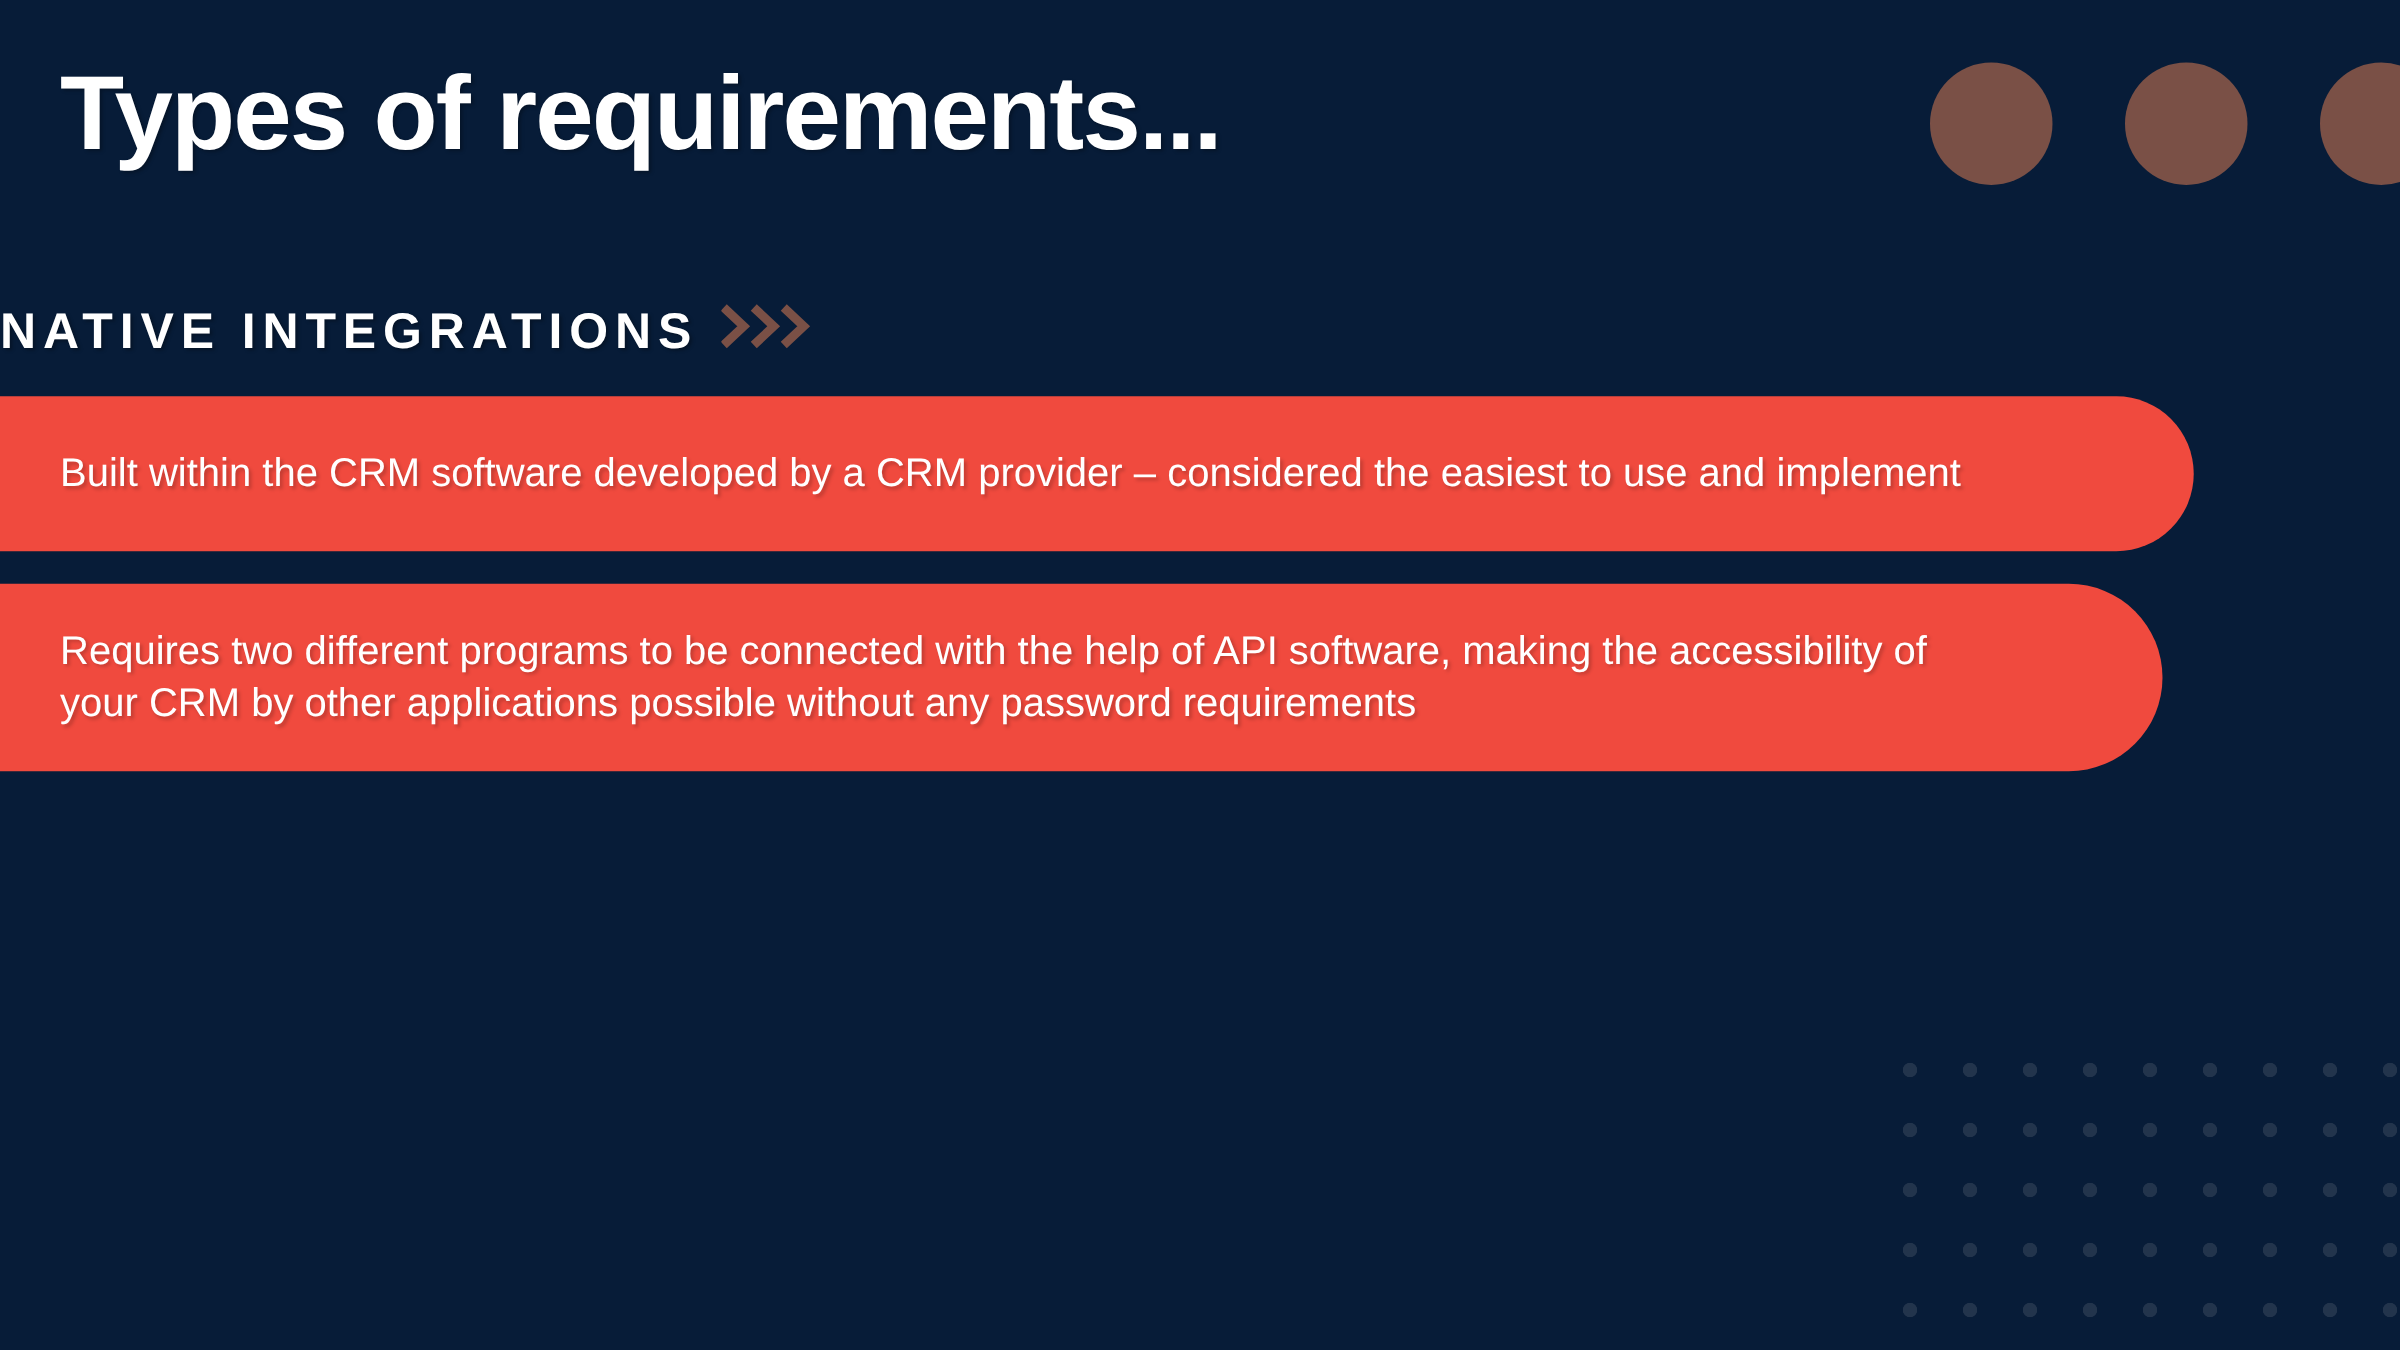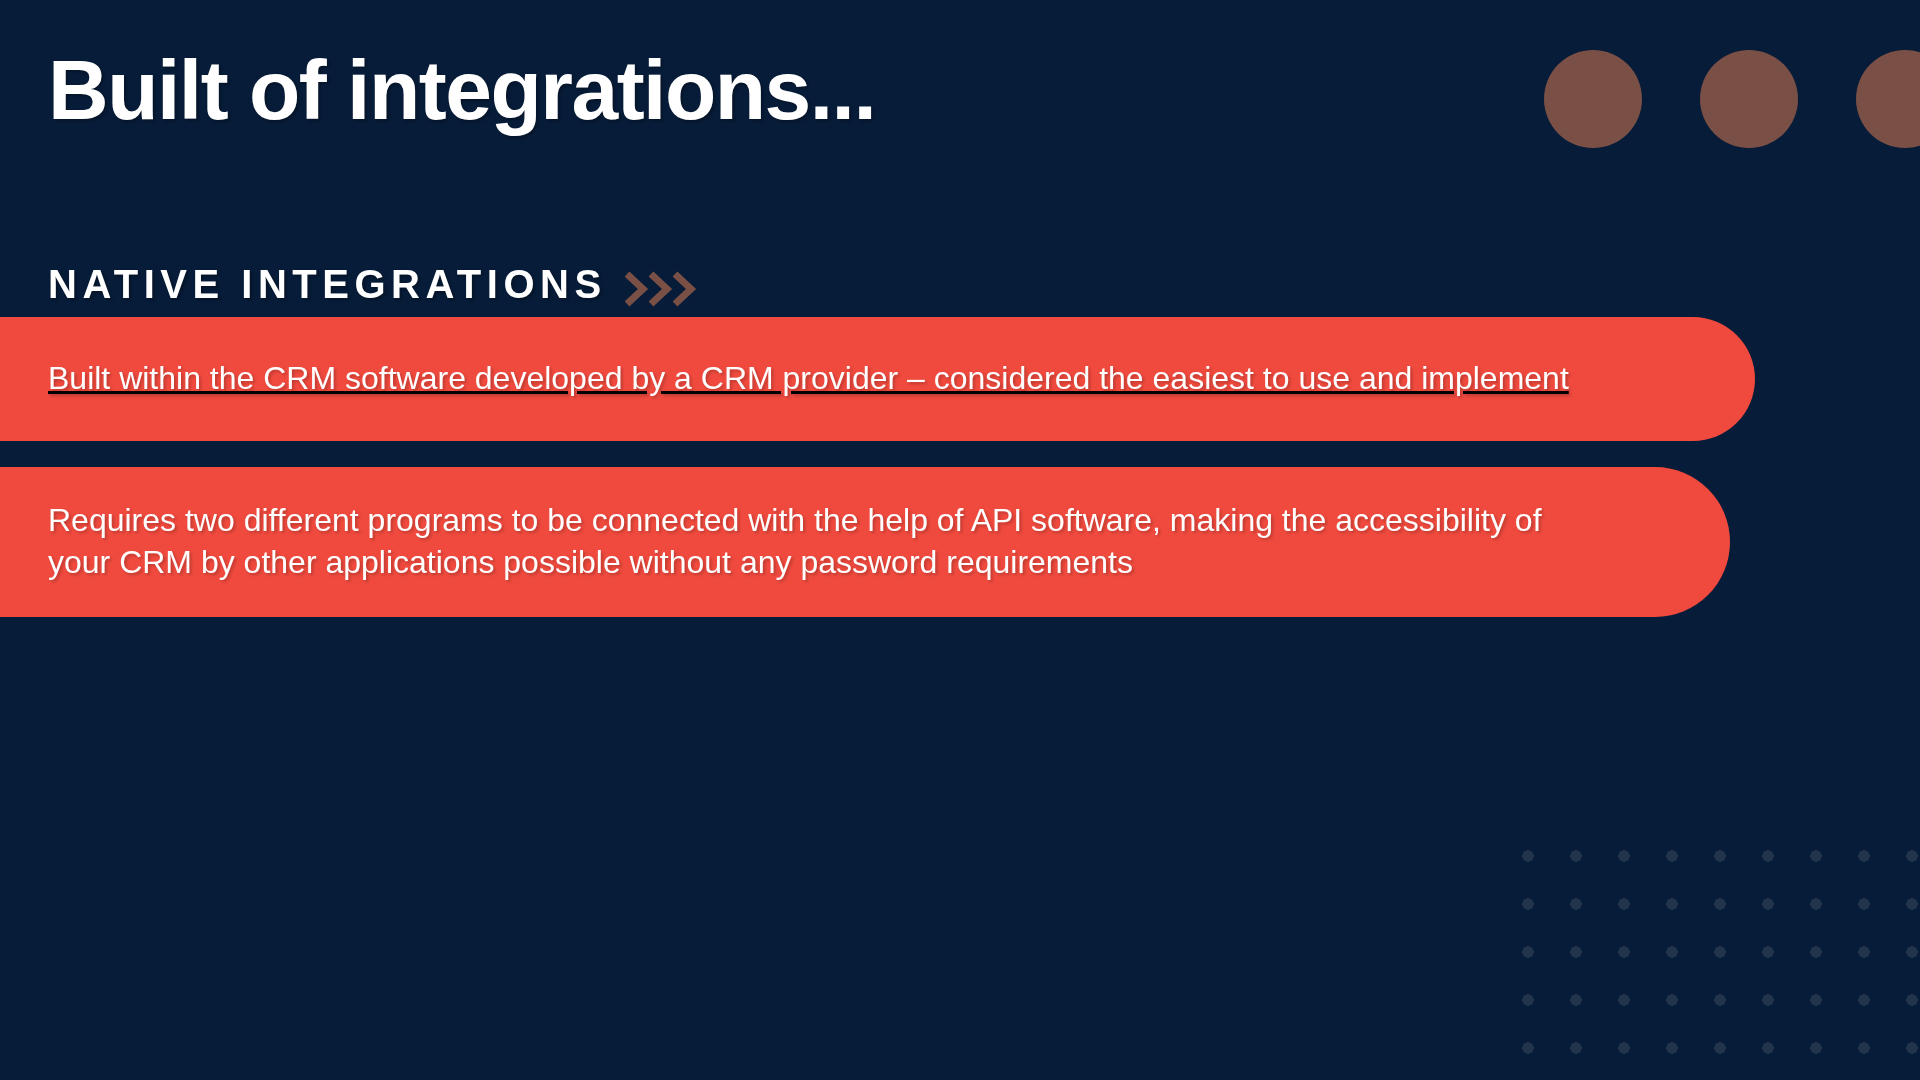--- a/index.html
+++ b/index.html
@@ -76,22 +76,21 @@
     z-index: 2;
   }
 
   .section {
     position: relative;
     margin-bottom: 26px;
   }
 
   .section-heading {
     display: flex;
-    align-items: flex-end;
-    padding-left: 48px;
+    align-items: flex-start;
     height: 64px;
   }
   .section-heading .heading-text {
     color: #FFFFFF;
     font-size: 40px;
     font-weight: bold;
     letter-spacing: 5.5px;
     text-transform: uppercase;
     white-space: nowrap;
     text-shadow: 2px 2px 3px rgba(0,0,0,0.30);
@@ -114,21 +113,21 @@
   }
   .bar-text {
     color: #FFFFFF;
     font-size: 32px;
     line-height: 1.30;
     font-weight: 400;
     text-shadow: 2px 2px 3px rgba(0,0,0,0.22);
   }
 
   
-  .bar-1 { width: 1755px; height: 124px; padding: 0 120px 0 48px; text-decoration: underline; }
+  .bar-1 { width: 1755px; height: 124px; padding: 0 120px 0 48px; }
   
   .bar-2 { width: 1780px; height: 124px; padding: 0 120px 0 58px; }
   
   .bar-3 { width: 1730px; height: 150px; padding: 0 120px 0 48px; }
 
   .sec-1 .section-heading { margin-bottom: 10px; }
   .sec-2 .section-heading { margin-top: 56px; margin-bottom: 10px; }
   .sec-3 .section-heading { margin-top: 62px; margin-bottom: 10px; }
 </style>
 </head>
@@ -137,21 +136,21 @@
 <div class="slide">
 
   <div class="dot-grid"></div>
 
   <div class="circles">
     <div class="circle"></div>
     <div class="circle"></div>
     <div class="circle"></div>
   </div>
 
-  <div class="title">Built of integrations...</div>
+  <div class="title">Types of requirements...</div>
 
   <div class="sections">
 
     <div class="section sec-1">
       <div class="section-heading">
         <span class="heading-text">NATIVE INTEGRATIONS</span>
         <span class="chevrons">
           <svg width="76" height="36" viewBox="0 0 76 36" aria-hidden="true">
             <path d="M2 3 L18 18 L2 33" fill="none" stroke="#7A5046" stroke-width="7" stroke-linecap="butt" stroke-linejoin="miter"></path>
             <path d="M26 3 L42 18 L26 33" fill="none" stroke="#7A5046" stroke-width="7" stroke-linecap="butt" stroke-linejoin="miter"></path>

